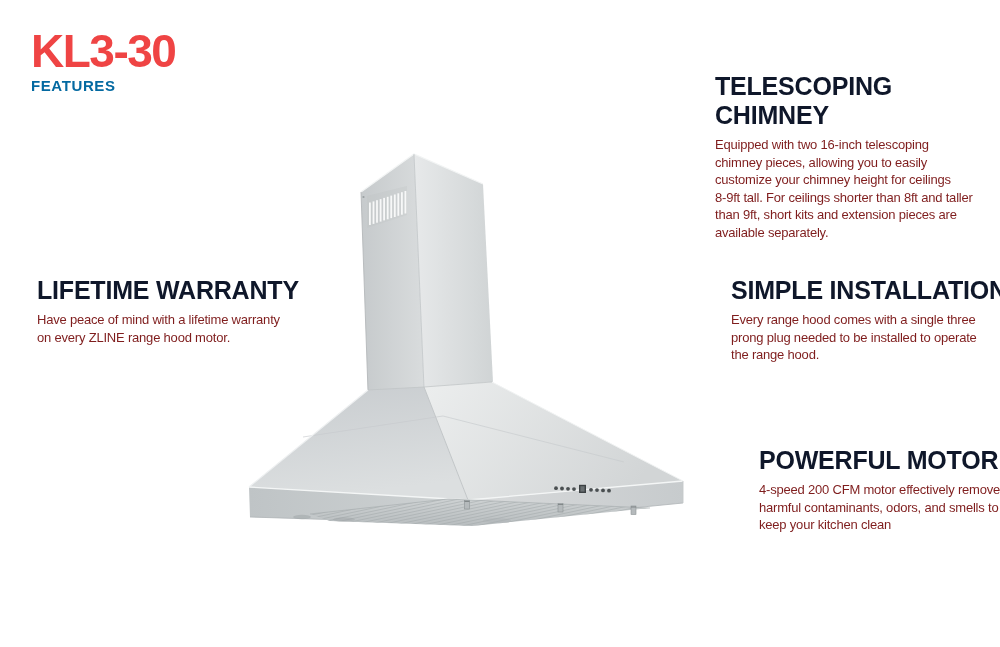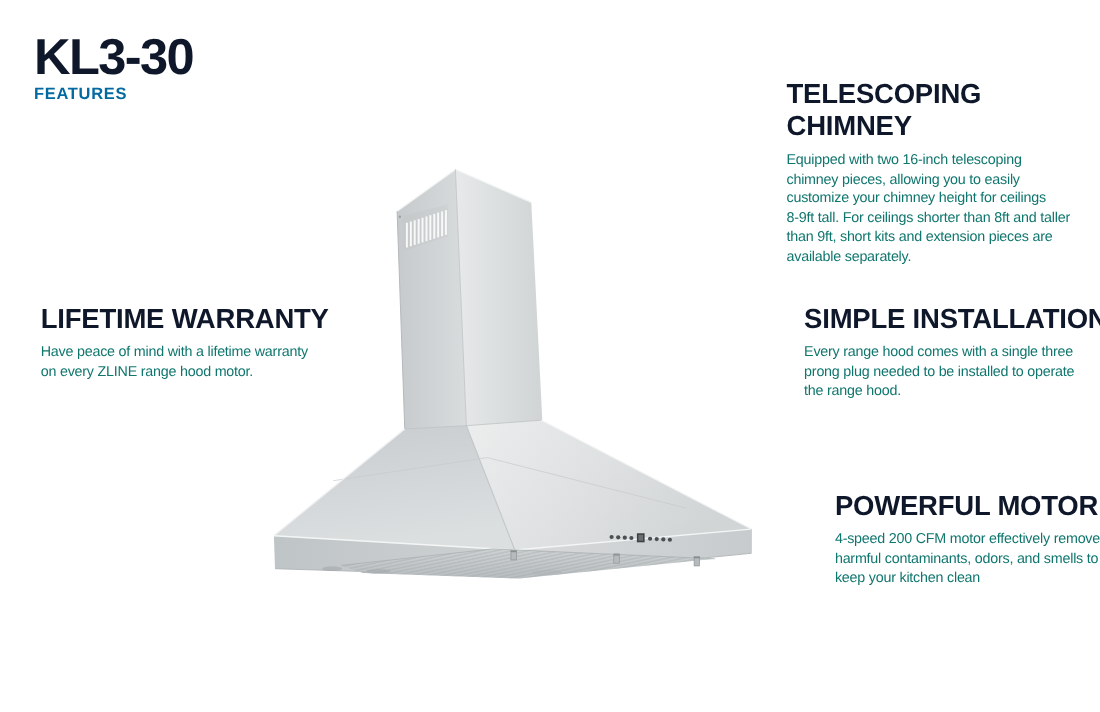--- a/index.html
+++ b/index.html
@@ -1,25 +1,25 @@
 <!DOCTYPE html>
 <html><head>
 <meta charset="utf-8">
 <style>
   html,body{margin:0;padding:0;background:#fff;}
   .page{position:relative;width:1000px;height:647px;background:#ffffff;overflow:hidden;
         font-family:"Liberation Sans",sans-serif;color:#1d1d1d;}
   .hood-figure{position:absolute;inset:0;margin:0;z-index:0;}
   .hood-figure svg{display:block;}
   header{position:absolute;left:31px;top:28px;z-index:2;}
-  h1{margin:0;font-size:46px;line-height:1.0;font-weight:700;letter-spacing:-1.5px;color:#0f172a;}
+  h1{margin:0;font-size:46px;line-height:1.0;font-weight:700;letter-spacing:-1.5px;color:#ef4444;}
   .subtitle{margin-top:3px;font-size:15px;font-weight:700;letter-spacing:0.6px;color:#0369a1;}
   .feature{position:absolute;z-index:2;}
   .feature h2{margin:0 0 6px 0;font-size:25px;font-weight:700;letter-spacing:-0.2px;color:#0f172a;}
-  .feature p{margin:0;font-size:13px;line-height:17.5px;letter-spacing:-0.2px;color:#0f766e;white-space:pre-line;}
+  .feature p{margin:0;font-size:13px;line-height:17.5px;letter-spacing:-0.2px;color:#7f1d1d;white-space:pre-line;}
   .pos-telescoping{left:715px;top:72px;width:285px;}
   .pos-warranty{left:37px;top:276px;width:290px;}
   .pos-installation{left:731px;top:276px;width:285px;}
   .pos-led{left:37px;top:446px;width:230px;}
   .pos-motor{left:715px;top:446px;width:285px;margin-left:44px;}
 </style>
 </head>
 <body>
 
 <div class="page">

